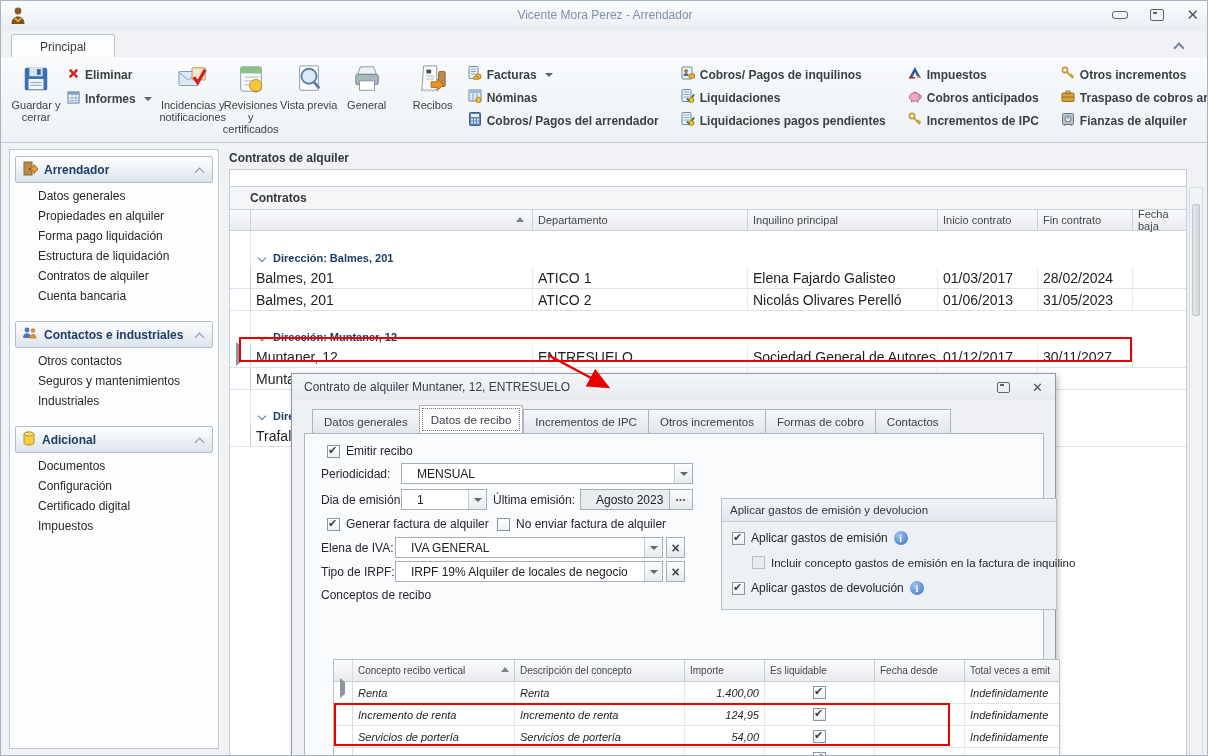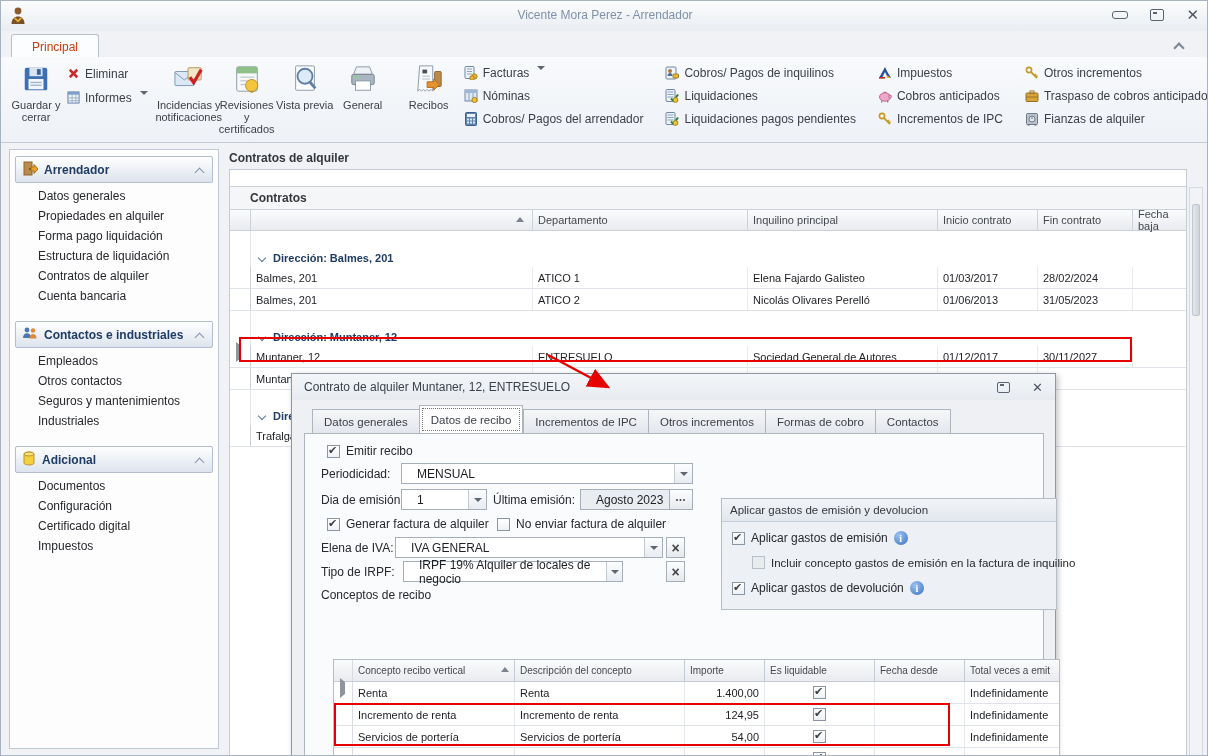--- a/index.html
+++ b/index.html
@@ -9,28 +9,28 @@
   .titlebar{left:0;top:0;width:1208px;height:30px;background:linear-gradient(#fbfcfd,#e9edf2);border-bottom:1px solid #d5dae1;}
   .title-text{left:0;right:0;top:7px;text-align:center;font-size:12px;color:#8090a8;}
   .winbtns{right:10px;top:8px;display:flex;gap:22px;align-items:center;}
   .wb-min{width:14px;height:6px;border:1.5px solid #5b6370;border-radius:3px;}
   .wb-max{width:12px;height:10px;border:1.5px solid #5b6370;border-radius:2px;position:relative;}
   .wb-max::after{content:"";position:absolute;left:2px;top:2px;width:4px;height:2px;background:#5b6370;}
   .wb-close{font-size:15px;line-height:12px;color:#4d545f;font-weight:bold;}
   .wb-close::before{content:"\2715";}
   
   .tabband{left:0;top:30px;width:1208px;height:26px;background:#f0f2f6;border-bottom:1px solid #c9cfd8;}
-  .tab-principal{position:absolute;left:10px;top:3px;height:23px;padding:0 20px;background:#fcfdfe;border:1px solid #b9c0cb;border-bottom:none;border-radius:3px 3px 0 0;font-size:12px;color:#c2410c;display:flex;align-items:center;}
+  .tab-principal{position:absolute;left:10px;top:3px;height:23px;padding:0 28px;background:#fcfdfe;border:1px solid #b9c0cb;border-bottom:none;border-radius:3px 3px 0 0;font-size:12px;color:#404040;display:flex;align-items:center;}
   .chev-up{position:absolute;right:26px;top:10px;width:8px;height:8px;}
   .chev-up::before{content:"";position:absolute;left:0;top:3px;width:6px;height:6px;border-left:2px solid #7c8698;border-top:2px solid #7c8698;transform:rotate(45deg);}
   
   .ribbon{left:0;top:56px;width:1208px;height:86px;background:linear-gradient(#f8fafc,#eef1f6);border-bottom:1px solid #c4cad4;display:flex;align-items:flex-start;padding:4px 6px 0 6px;box-sizing:border-box;}
   .rb-big{width:66px;min-width:58px;height:74px;display:flex;flex-direction:column;align-items:center;justify-content:flex-start;gap:3px;padding-top:3px;font-size:11px;color:#3b3f46;text-align:center;line-height:12px;border-radius:3px;}
   .rb-stack{display:flex;flex-direction:column;gap:8px;padding:6px 4px 0 2px;}
-  .rb-small{display:flex;gap:5px;font-size:12px;color:#3b3f46;white-space:nowrap;}
+  .rb-small{display:flex;align-items:center;gap:5px;font-size:12px;color:#3b3f46;white-space:nowrap;font-weight:bold;}
   .rb-col{display:flex;flex-direction:column;gap:6px;padding:5px 8px 0 6px;}
   .rb-sep{width:1px;align-self:stretch;background:#d4d8df;margin:3px 4px;}
   .rb-group-label{position:absolute;left:560px;top:126px;font-size:11px;color:#8d939d;}
   .dda{width:0;height:0;border-left:4px solid transparent;border-right:4px solid transparent;border-top:4px solid #5f6670;display:inline-block;margin-left:3px;}
   .ic{display:inline-block;vertical-align:middle;flex:none;}
   
   .sidebar{left:8px;top:148px;width:210px;height:600px;background:#fdfdfe;border:1px solid #bfc8d4;box-sizing:border-box;}
   .sb-head{position:relative;margin:6px 5px 4px 5px;height:25px;background:linear-gradient(#fefefe,#dde4ee);border:1px solid #b3bfd0;border-radius:2px;display:flex;align-items:center;gap:6px;padding:0 6px;font-size:12px;font-weight:bold;color:#1f3c66;}
   .sb-head .chev-up{position:absolute;right:8px;top:9px;}
   .sb-head .chev-up::before{border-color:#8593a8;border-width:1.5px;}
@@ -43,21 +43,21 @@
   .g-hrow{height:20px;display:flex;background:linear-gradient(#fafbfc,#e9ebef);border-bottom:1px solid #ccd1d9;font-size:11px;color:#44474d;}
   .g-hc{border-right:1px solid #ccd1d9;display:flex;align-items:center;padding:0 5px;box-sizing:border-box;position:relative;}
   .sortA{width:0;height:0;border-left:4px solid transparent;border-right:4px solid transparent;border-bottom:5px solid #7b828d;position:absolute;right:8px;top:7px;}
   .colind{width:20px;flex:none;border-right:1px solid #ccd1d9;}
   .w1{width:282px;flex:none;} .w2{width:215px;flex:none;} .w3{width:190px;flex:none;} .w4{width:100px;flex:none;} .w5{width:95px;flex:none;} .w6{flex:1;}
   .g-spacer{height:18px;border-left:none;display:flex;} .g-spacer .colind{border-right:1px solid #e3e6eb;}
   .g-group{height:18px;display:flex;align-items:center;font-size:11px;font-weight:bold;color:#1f3c66;}
   .g-group .colind{align-self:stretch;border-right:1px solid #e3e6eb;}
   .gchev{width:7px;height:7px;margin:0 7px 0 8px;position:relative;}
   .gchev::before{content:"";position:absolute;left:0;top:0;width:5px;height:5px;border-right:1.5px solid #5a749c;border-bottom:1.5px solid #5a749c;transform:rotate(45deg);}
-  .g-drow{height:21px;display:flex;border-bottom:1px solid #dfe2e8;font-size:11px;color:#1c1e22;}
+  .g-drow{height:21px;display:flex;border-bottom:1px solid #dfe2e8;font-size:14px;color:#1c1e22;}
   .g-dc{border-right:1px solid #e8eaee;display:flex;align-items:center;padding:0 5px;box-sizing:border-box;overflow:hidden;white-space:nowrap;}
   .rowmark{width:0;height:0;border-top:4px solid transparent;border-bottom:4px solid transparent;border-left:5px solid #8f959e;margin-left:6px;margin-top:6px;}
   .frag{padding-left:24px;margin-top:28px;}
   .vscroll{left:1188px;top:186px;width:14px;height:570px;background:#f2f3f6;border:1px solid #d6dae0;box-sizing:border-box;}
   .vthumb{margin:16px 2px 0 2px;height:110px;background:linear-gradient(90deg,#e3e6ec,#cfd4dc);border:1px solid #c0c6cf;border-radius:2px;}
   
   .dialog{left:290px;top:372px;width:765px;height:400px;background:#eef0f4;border:1px solid #8f97a2;box-shadow:2px 2px 6px rgba(0,0,0,.25);box-sizing:border-box;z-index:5;}
   .dlg-title{height:26px;display:flex;align-items:center;padding:0 12px;font-size:12px;color:#3c4149;background:linear-gradient(#f4f6f9,#e7eaef);}
   .dlg-btns{margin-left:auto;display:flex;gap:22px;align-items:center;}
   .dlg-max{width:11px;height:9px;border:1.5px solid #5b6370;border-radius:2px;position:relative;}
@@ -83,21 +83,21 @@
   .info{width:14px;height:14px;border-radius:50%;background:radial-gradient(circle at 35% 30%,#9cc3f0,#3a6fc4);color:#fff;font-size:10px;font-weight:bold;display:inline-flex;align-items:center;justify-content:center;font-family:"Liberation Serif",serif;}
   .gastos{position:absolute;left:416px;top:64px;width:336px;height:112px;background:#edf0f5;border:1px solid #b6bdc7;box-sizing:border-box;}
   .gastos-head{height:22px;background:linear-gradient(#f2f4f8,#e2e7ee);border-bottom:1px solid #c6ccd5;display:flex;align-items:center;padding-left:8px;font-size:11.5px;color:#33363b;}
   
   .cgrid{position:absolute;left:28px;top:225px;width:727px;background:#fff;border:1px solid #b6bdc7;box-sizing:border-box;}
   .chrow{height:21px;display:flex;background:linear-gradient(#fafbfc,#e9ebef);border-bottom:1px solid #c6ccd5;font-size:10px;color:#44474d;}
   .chc{border-right:1px solid #c6ccd5;display:flex;align-items:center;padding:0 5px;box-sizing:border-box;position:relative;}
   .cind{width:18px;flex:none;border-right:1px solid #d8dce2;}
   .k1{width:162px;flex:none;} .k2{width:170px;flex:none;} .k3{width:80px;flex:none;} .k4{width:110px;flex:none;} .k5{width:90px;flex:none;} .k6{flex:1;}
   .crow{height:21px;display:flex;border-bottom:1px solid #dfe2e8;font-size:11px;color:#1c1e22;}
-  .ccell{border-right:1px solid #e4e7ec;display:flex;align-items:center;padding:4px 5px;box-sizing:border-box;overflow:hidden;white-space:nowrap;}
+  .ccell{border-right:1px solid #e4e7ec;display:flex;align-items:center;padding:4px 5px;box-sizing:border-box;overflow:hidden;white-space:nowrap;font-style:italic;}
   .num{justify-content:flex-end;}
   .ctr{justify-content:center;}
   
   .anno{border:2px solid #e80000;box-sizing:border-box;z-index:8;pointer-events:none;}
   .anno-svg{z-index:9;pointer-events:none;}
 </style>
 </head>
 <body>
 
 <div class="screen">
@@ -404,21 +404,20 @@
         <svg width="16" height="14" viewBox="0 0 16 14">
             <circle cx="5" cy="4" r="2.4" fill="#4a76b5"></circle>
             <path d="M1 12c0-3.2 1.8-4.8 4-4.8s4 1.6 4 4.8z" fill="#4a76b5"></path>
             <circle cx="11" cy="4.5" r="2.2" fill="#d98a3a"></circle>
             <path d="M7.5 12.5c0-3 1.6-4.4 3.5-4.4s3.5 1.4 3.5 4.4z" fill="#d98a3a"></path>
           </svg>
       </span>
       <span>Contactos e industriales</span>
       <span class="chev-up"></span>
     </div>
-    <div class="sb-item">Empleados</div>
     <div class="sb-item">Otros contactos</div>
     <div class="sb-item">Seguros y mantenimientos</div>
     <div class="sb-item">Industriales</div>
     <div class="sb-gap"></div>
     <div class="sb-head">
       <span class="ic">
         <svg width="14" height="15" viewBox="0 0 14 15">
             <ellipse cx="7" cy="3" rx="5" ry="2" fill="#f3d03e" stroke="#b8952a"></ellipse>
             <path d="M2 3v9c0 1.1 2.2 2 5 2s5-0.9 5-2V3" fill="#f3d03e" stroke="#b8952a"></path>
             <ellipse cx="7" cy="3" rx="5" ry="2" fill="#f8e07a" stroke="#b8952a"></ellipse>
@@ -575,21 +574,21 @@
       </div>
       <div class="lbl" style="left:16px;top:107px">Elena de IVA:</div>
       <div class="combo" style="left:90px;top:103px;width:268px">
         <span>IVA GENERAL</span>
         <span class="ddbtn">
             <span class="dda" style="margin:0"></span>
           </span>
       </div>
       <div class="sqbtn xglyph" style="left:361px;top:103px"></div>
       <div class="lbl" style="left:16px;top:131px">Tipo de IRPF:</div>
-      <div class="combo" style="left:98px;top:127px;width:220px">
+      <div class="combo" style="left:90px;top:127px;width:268px">
         <span>IRPF 19% Alquiler de locales de negocio</span>
         <span class="ddbtn">
             <span class="dda" style="margin:0"></span>
           </span>
       </div>
       <div class="sqbtn xglyph" style="left:361px;top:127px"></div>
       <div class="lbl" style="left:16px;top:154px">Conceptos de recibo</div>
 
       <div class="gastos">
         <div class="gastos-head">Aplicar gastos de emisión y devolucion</div>

